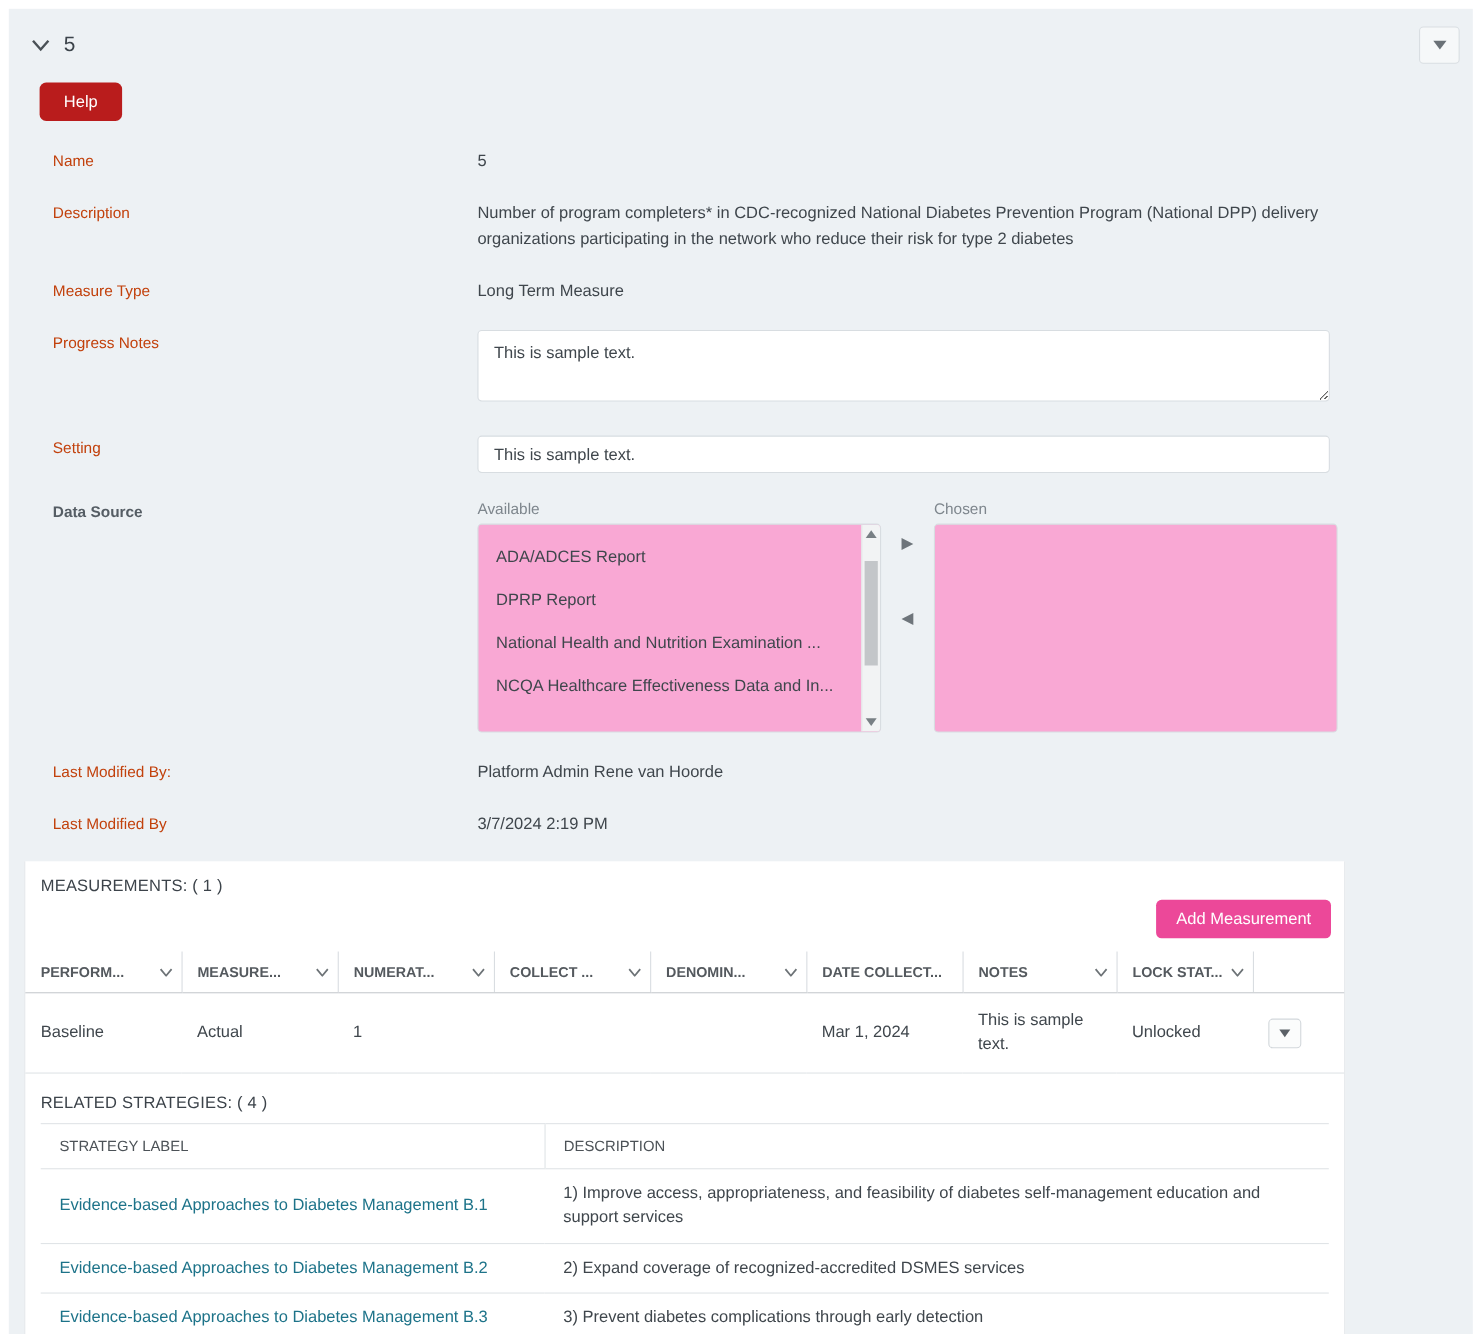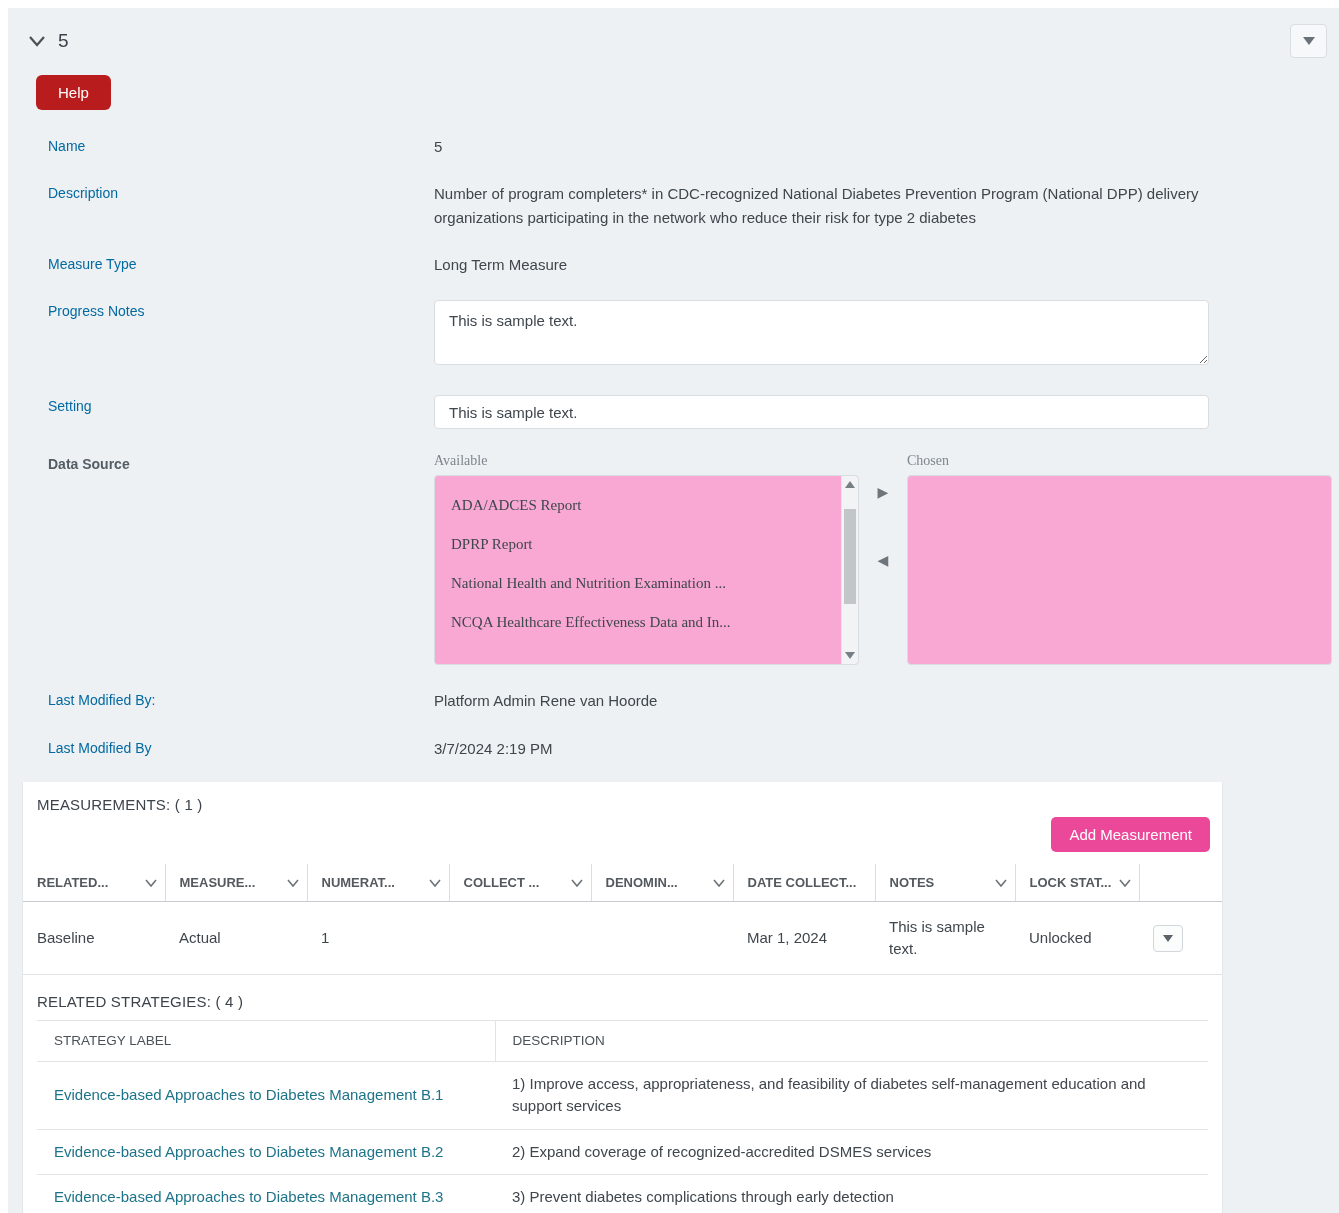--- a/index.html
+++ b/index.html
@@ -17,33 +17,33 @@
     border-radius:4px; display:flex; align-items:center; justify-content:center; cursor:pointer; }
   .tri-down { width:0; height:0; border-left:6px solid transparent; border-right:6px solid transparent;
     border-top:8px solid #6a7177; }
 
   .help-btn { margin:17px 0 0 28px; background:#b91c1c; color:#ffffff; border:none; border-radius:6px;
     padding:9px 22px; font-size:15px; font-family:"Liberation Sans", sans-serif; cursor:pointer; display:inline-block; }
 
   
   .form { margin-top:25px; }
   .form-row { display:flex; padding:0 130px 0 40px; margin-bottom:24px; }
-  .form-label { width:386px; flex-shrink:0; font-size:14px; color:#0369a1; padding-top:3px; }
+  .form-label { width:386px; flex-shrink:0; font-size:14px; color:#c2410c; padding-top:3px; }
   .form-label.bold { font-weight:bold; color:#555d64; }
   .form-value { font-size:15px; color:#3f464c; line-height:1.55; flex:1; }
 
   .textarea-field { width:100%; height:65px; border:1px solid #d8dde1; border-radius:4px;
     padding:11px 14px; font-size:15px; color:#3f464c; font-family:"Liberation Sans", sans-serif;
     resize:vertical; background:#ffffff; }
   .input-field { width:100%; height:34px; border:1px solid #d8dde1; border-radius:4px;
     padding:0 14px; font-size:15px; color:#3f464c; font-family:"Liberation Sans", sans-serif; background:#ffffff; }
 
   
   .duallist { display:flex; flex:1; }
-  .duallist-col { width:425px;font-family:Liberation Serif, serif; }
+  .duallist-col { width:367px; }
   .duallist-label { font-size:14px; color:#7e868d; margin-bottom:6px; }
   .listbox { position:relative; height:190px; background:#f9a8d4; border:1px solid #d8dde1; border-radius:4px; overflow:hidden; }
   .listbox-options { padding:10px 0; }
   .listbox-option { padding:11px 16px; font-size:15px; color:#3f464c; white-space:nowrap;
     overflow:hidden; cursor:pointer; }
   
   .scrollbar { position:absolute; top:0; right:0; width:17px; height:100%; background:#f2f3f4; border-left:1px solid #e4e6e8; }
   .scroll-arrow { height:17px; display:flex; align-items:center; justify-content:center; }
   .scroll-arrow .tri-up-s { width:0; height:0; border-left:5px solid transparent; border-right:5px solid transparent; border-bottom:7px solid #787f84; }
   .scroll-arrow .tri-down-s { width:0; height:0; border-left:5px solid transparent; border-right:5px solid transparent; border-top:7px solid #787f84; }
@@ -204,21 +204,21 @@
         <col style="width:142px">
           <col style="width:142px">
           <col style="width:140px">
           <col style="width:124px">
           <col>
       </colgroup>
       <thead>
         <tr>
           <th>
               <span class="th-inner">
-                <span>RELATED...</span>
+                <span>PERFORM...</span>
                 <span class="col-chevron"><svg width="12" height="8" viewBox="0 0 12 8">
                     <polyline points="1,1 6,7 11,1" fill="none" stroke="#6d7377" stroke-width="1.6"></polyline>
                   </svg></span>
               </span>
             </th>
           <th class="sep">
               <span class="th-inner">
                 <span>MEASURE...</span>
                 <span class="col-chevron"><svg width="12" height="8" viewBox="0 0 12 8">
                     <polyline points="1,1 6,7 11,1" fill="none" stroke="#6d7377" stroke-width="1.6"></polyline>

